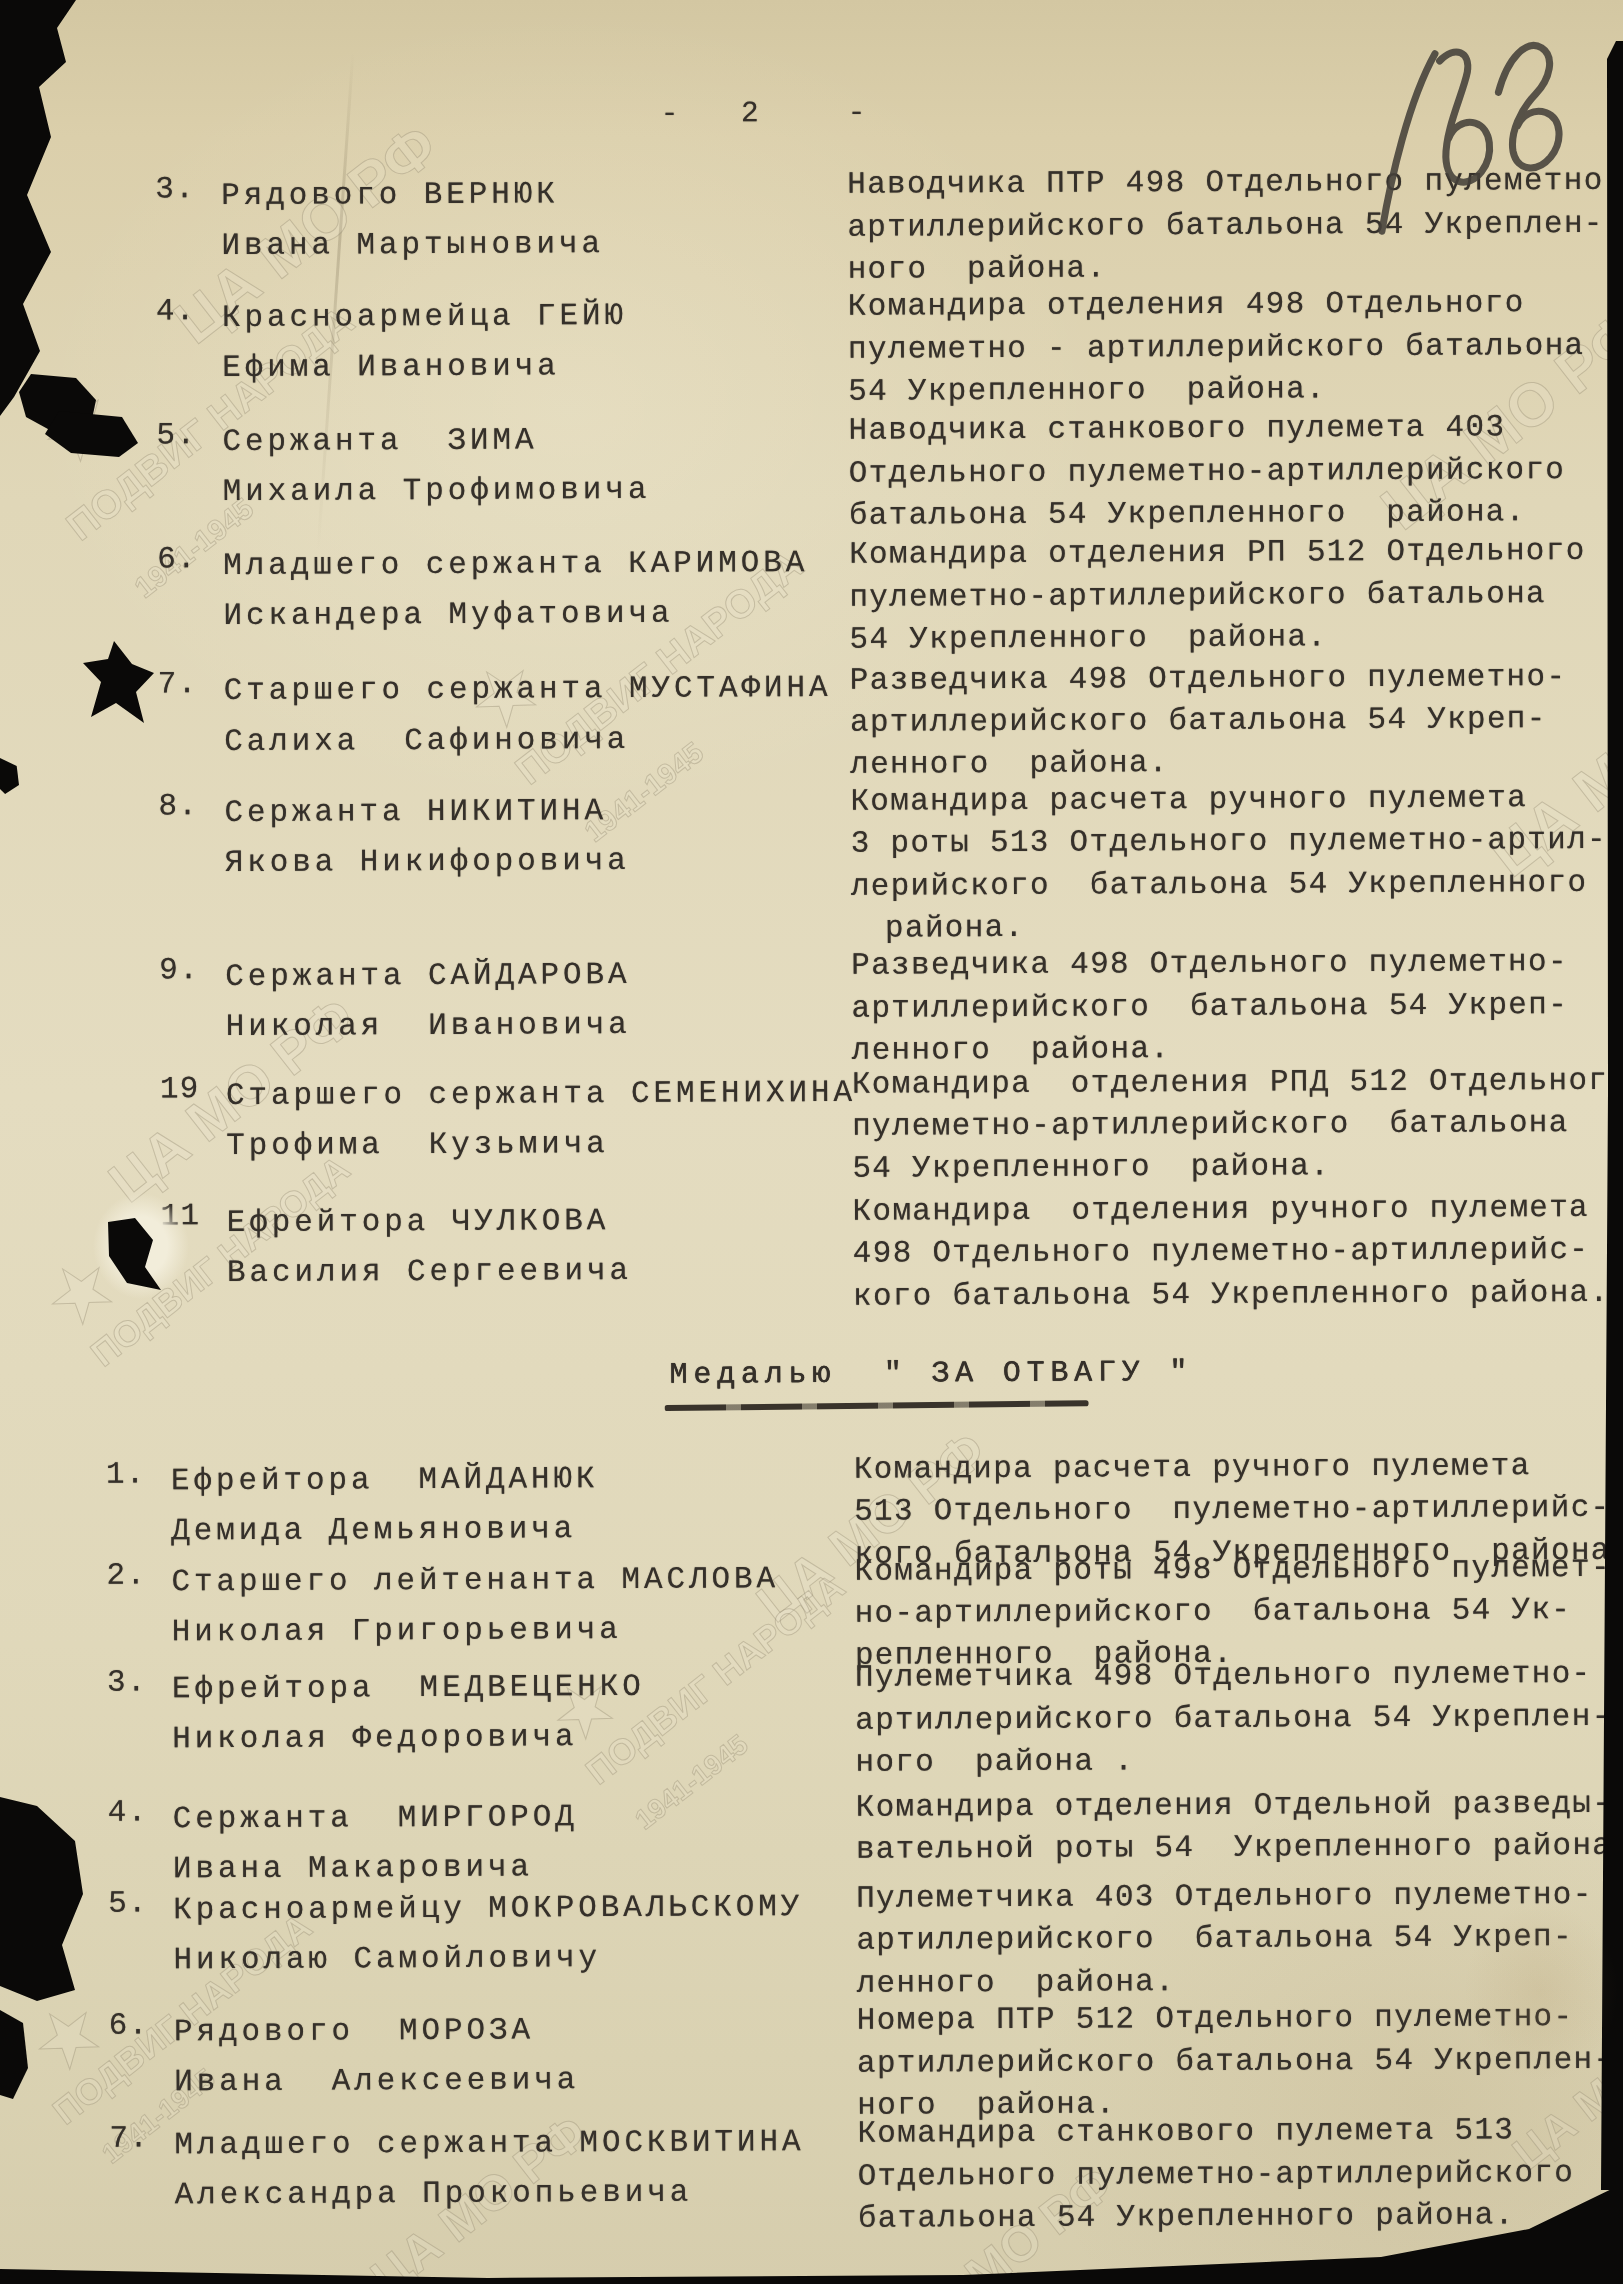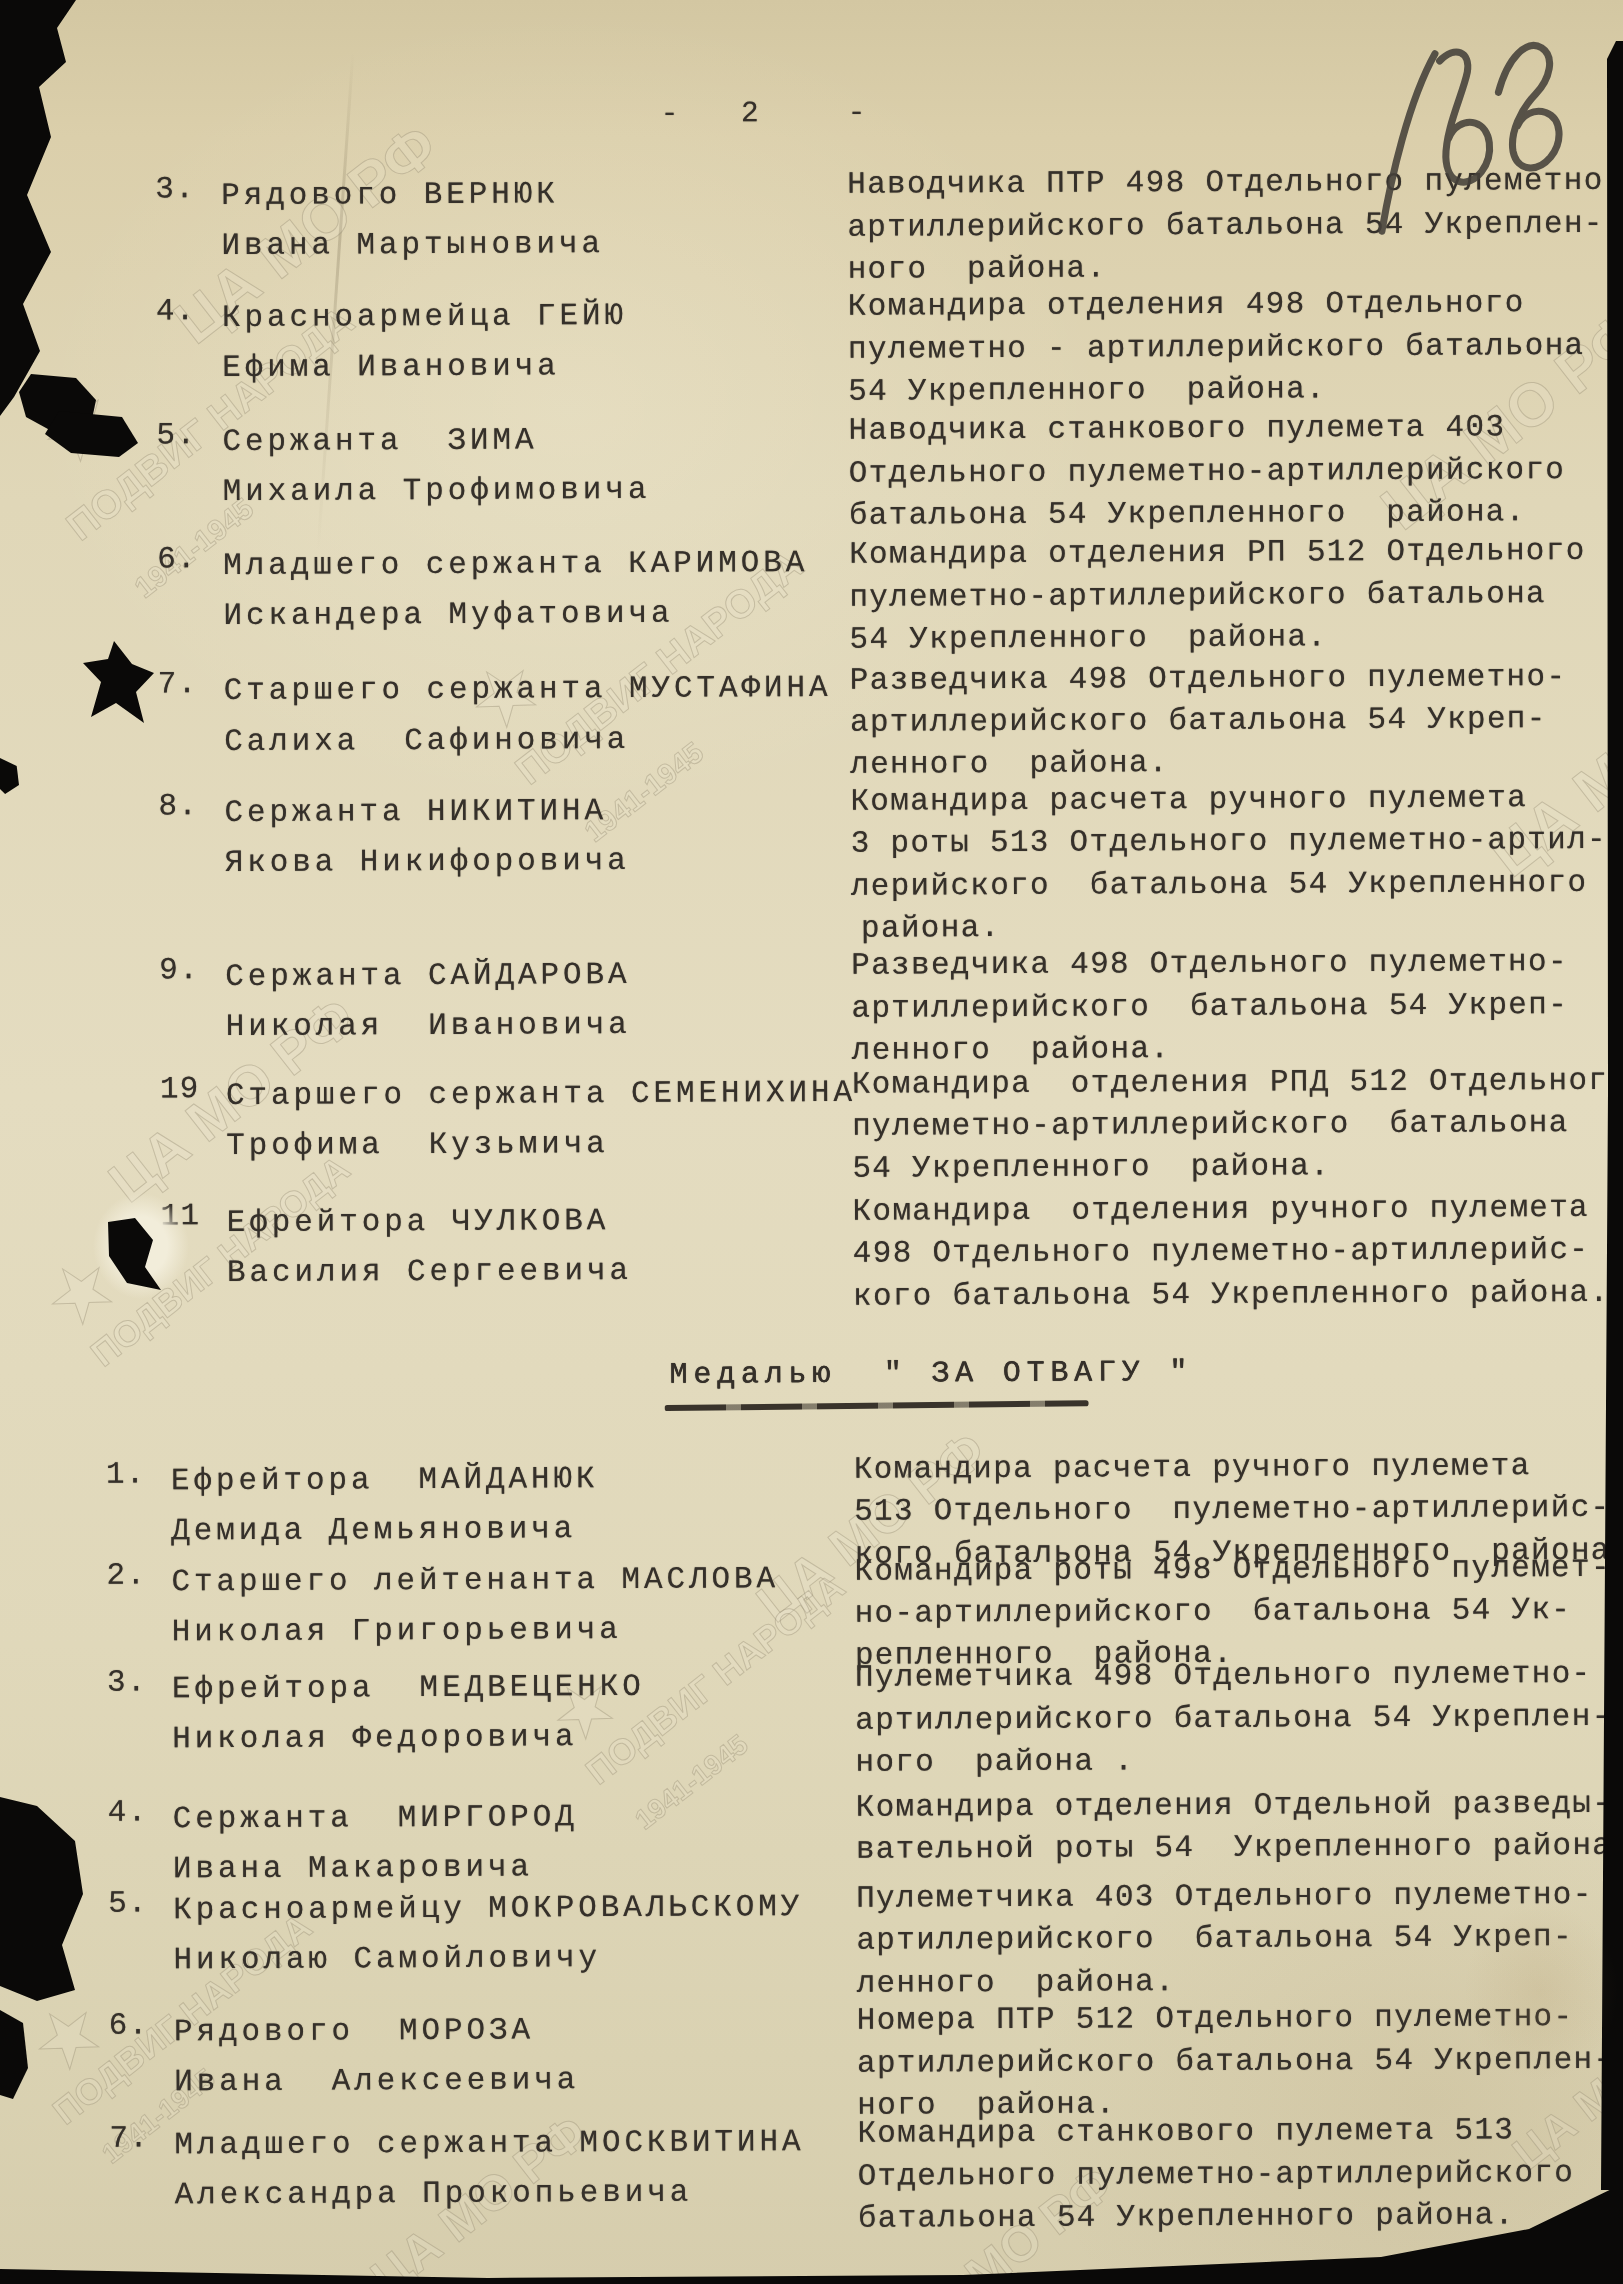--- a/index.html
+++ b/index.html
@@ -121,21 +121,21 @@
         <div class="tw right-line" style="left: 851px; top: 702px;">артиллерийского батальона 54 Укреп-</div>
         <div class="tw right-line" style="left: 851px; top: 744px;">ленного  района.</div>
       </div>
       <div>
         <div class="tw num" style="left: 159px; top: 785px;">8.</div>
         <div class="tw left-line" style="left: 225px; top: 785px;">Сержанта НИКИТИНА</div>
         <div class="tw left-line" style="left: 225px; top: 835px;">Якова Никифоровича</div>
         <div class="tw right-line" style="left: 851px; top: 781px;">Командира расчета ручного пулемета</div>
         <div class="tw right-line" style="left: 851px; top: 823px;">3 роты 513 Отдельного пулеметно-артил-</div>
         <div class="tw right-line" style="left: 851px; top: 866px;">лерийского  батальона 54 Укрепленного</div>
-        <div class="tw right-line" style="left: 861px; top: 908px;">района.</div>
+        <div class="tw right-line" style="left: 885px; top: 908px;">района.</div>
       </div>
       <div>
         <div class="tw num" style="left: 159px; top: 949px;">9.</div>
         <div class="tw left-line" style="left: 225px; top: 949px;">Сержанта САЙДАРОВА</div>
         <div class="tw left-line" style="left: 225px; top: 999px;">Николая  Ивановича</div>
         <div class="tw right-line" style="left: 851px; top: 945px;">Разведчика 498 Отдельного пулеметно-</div>
         <div class="tw right-line" style="left: 851px; top: 988px;">артиллерийского  батальона 54 Укреп-</div>
         <div class="tw right-line" style="left: 851px; top: 1030px;">ленного  района.</div>
       </div>
       <div>

